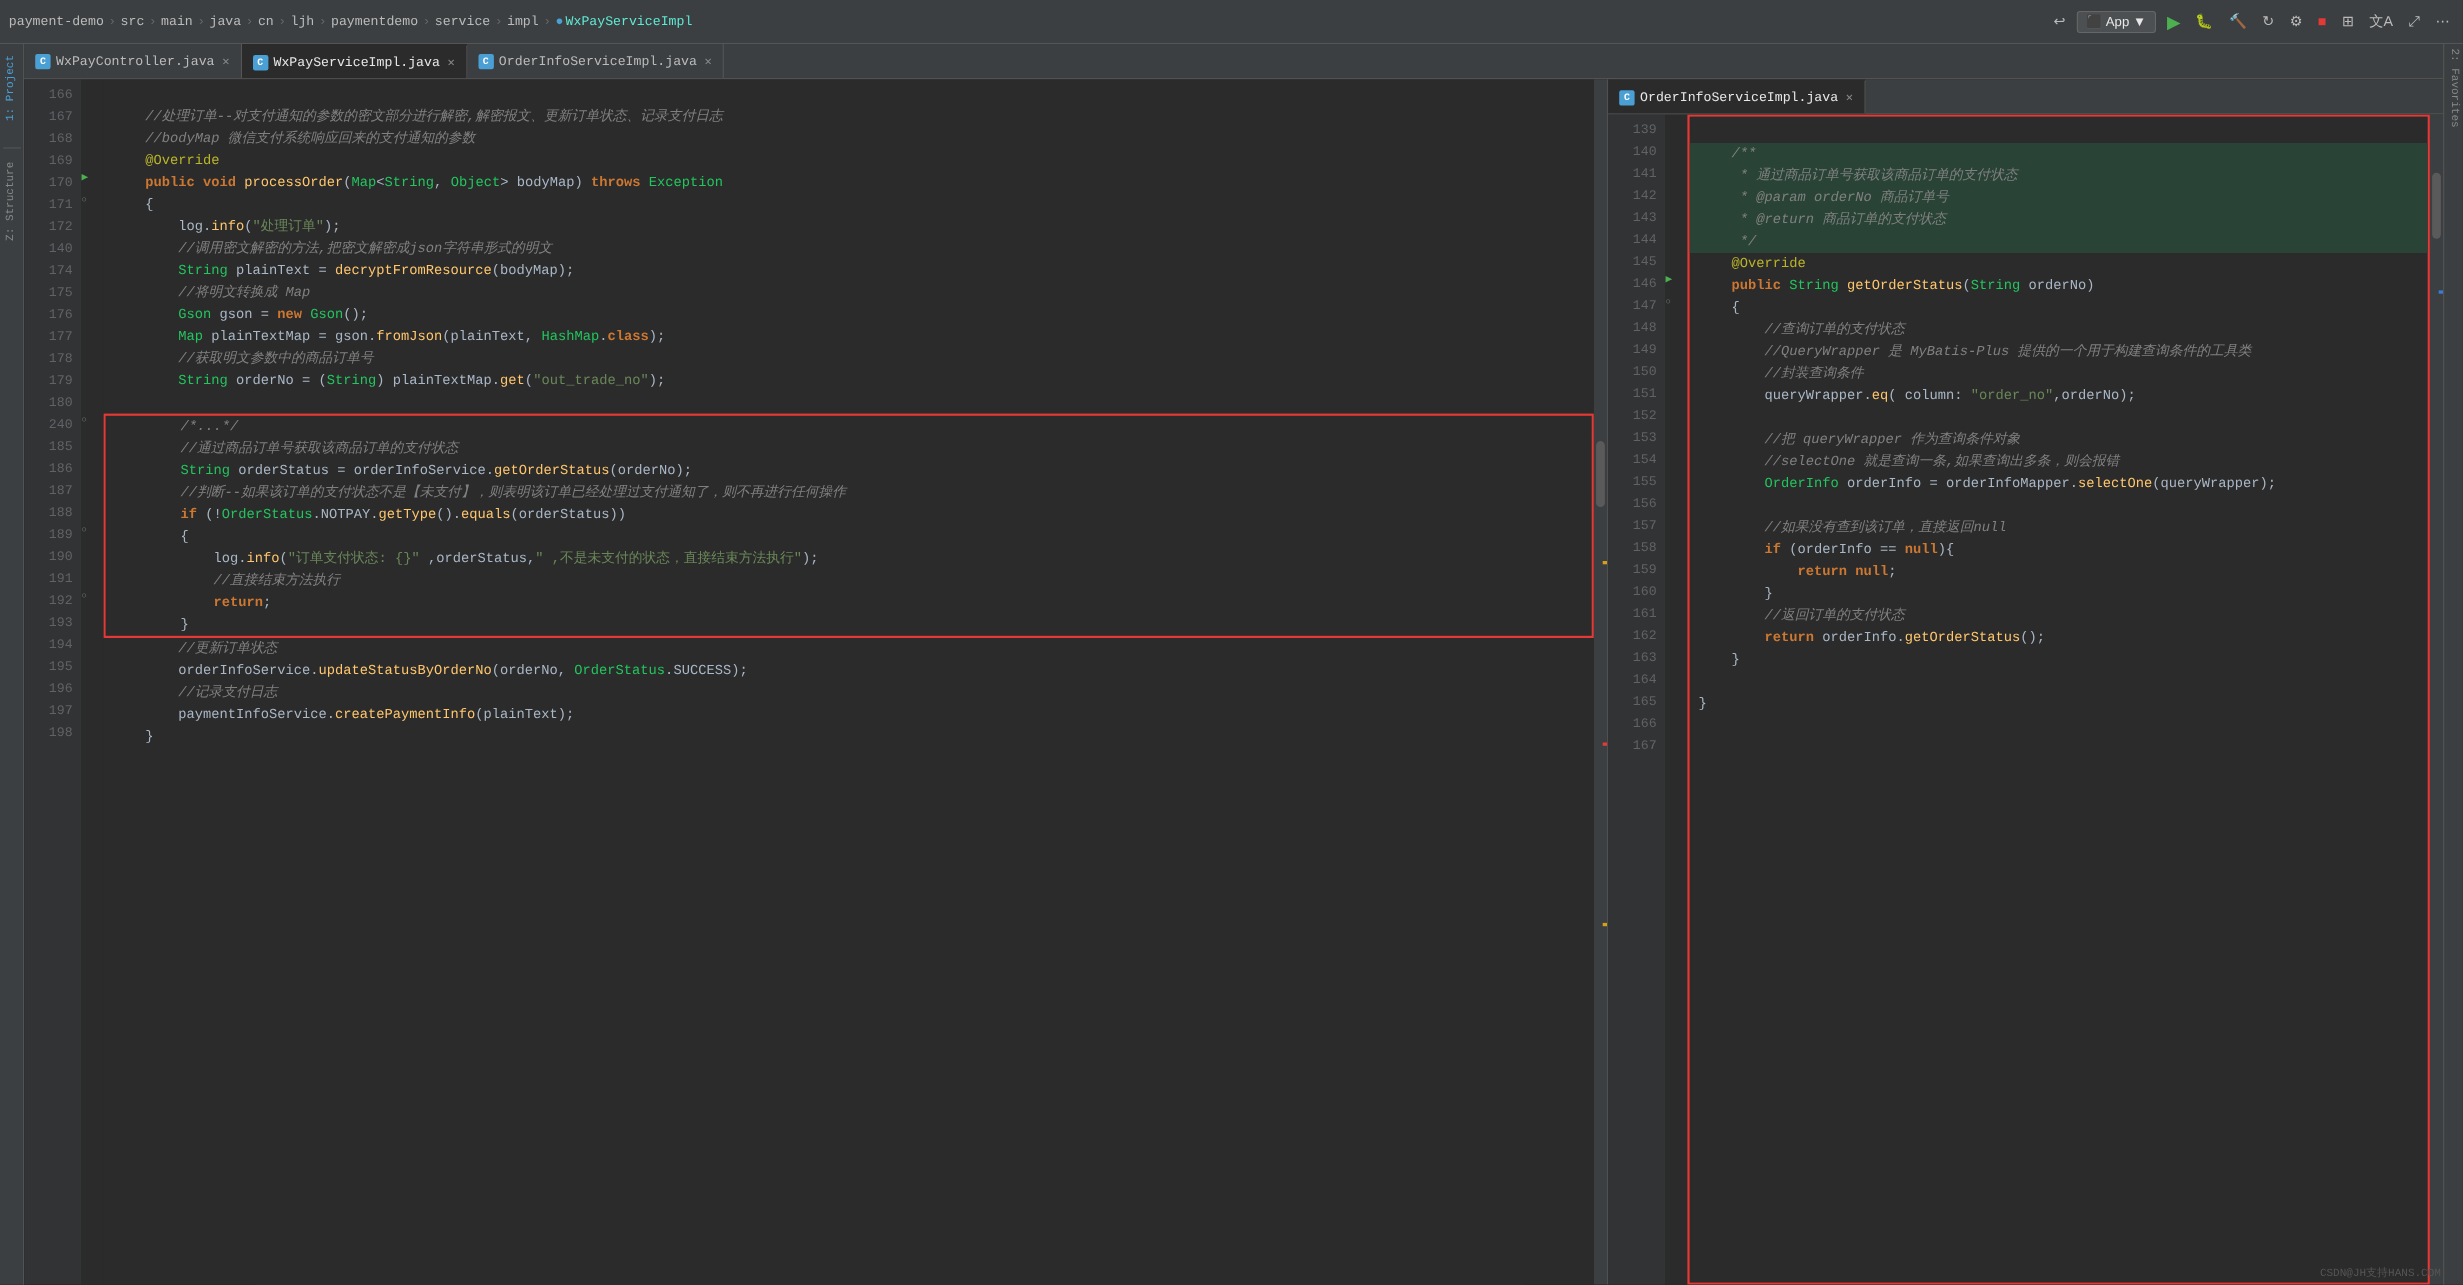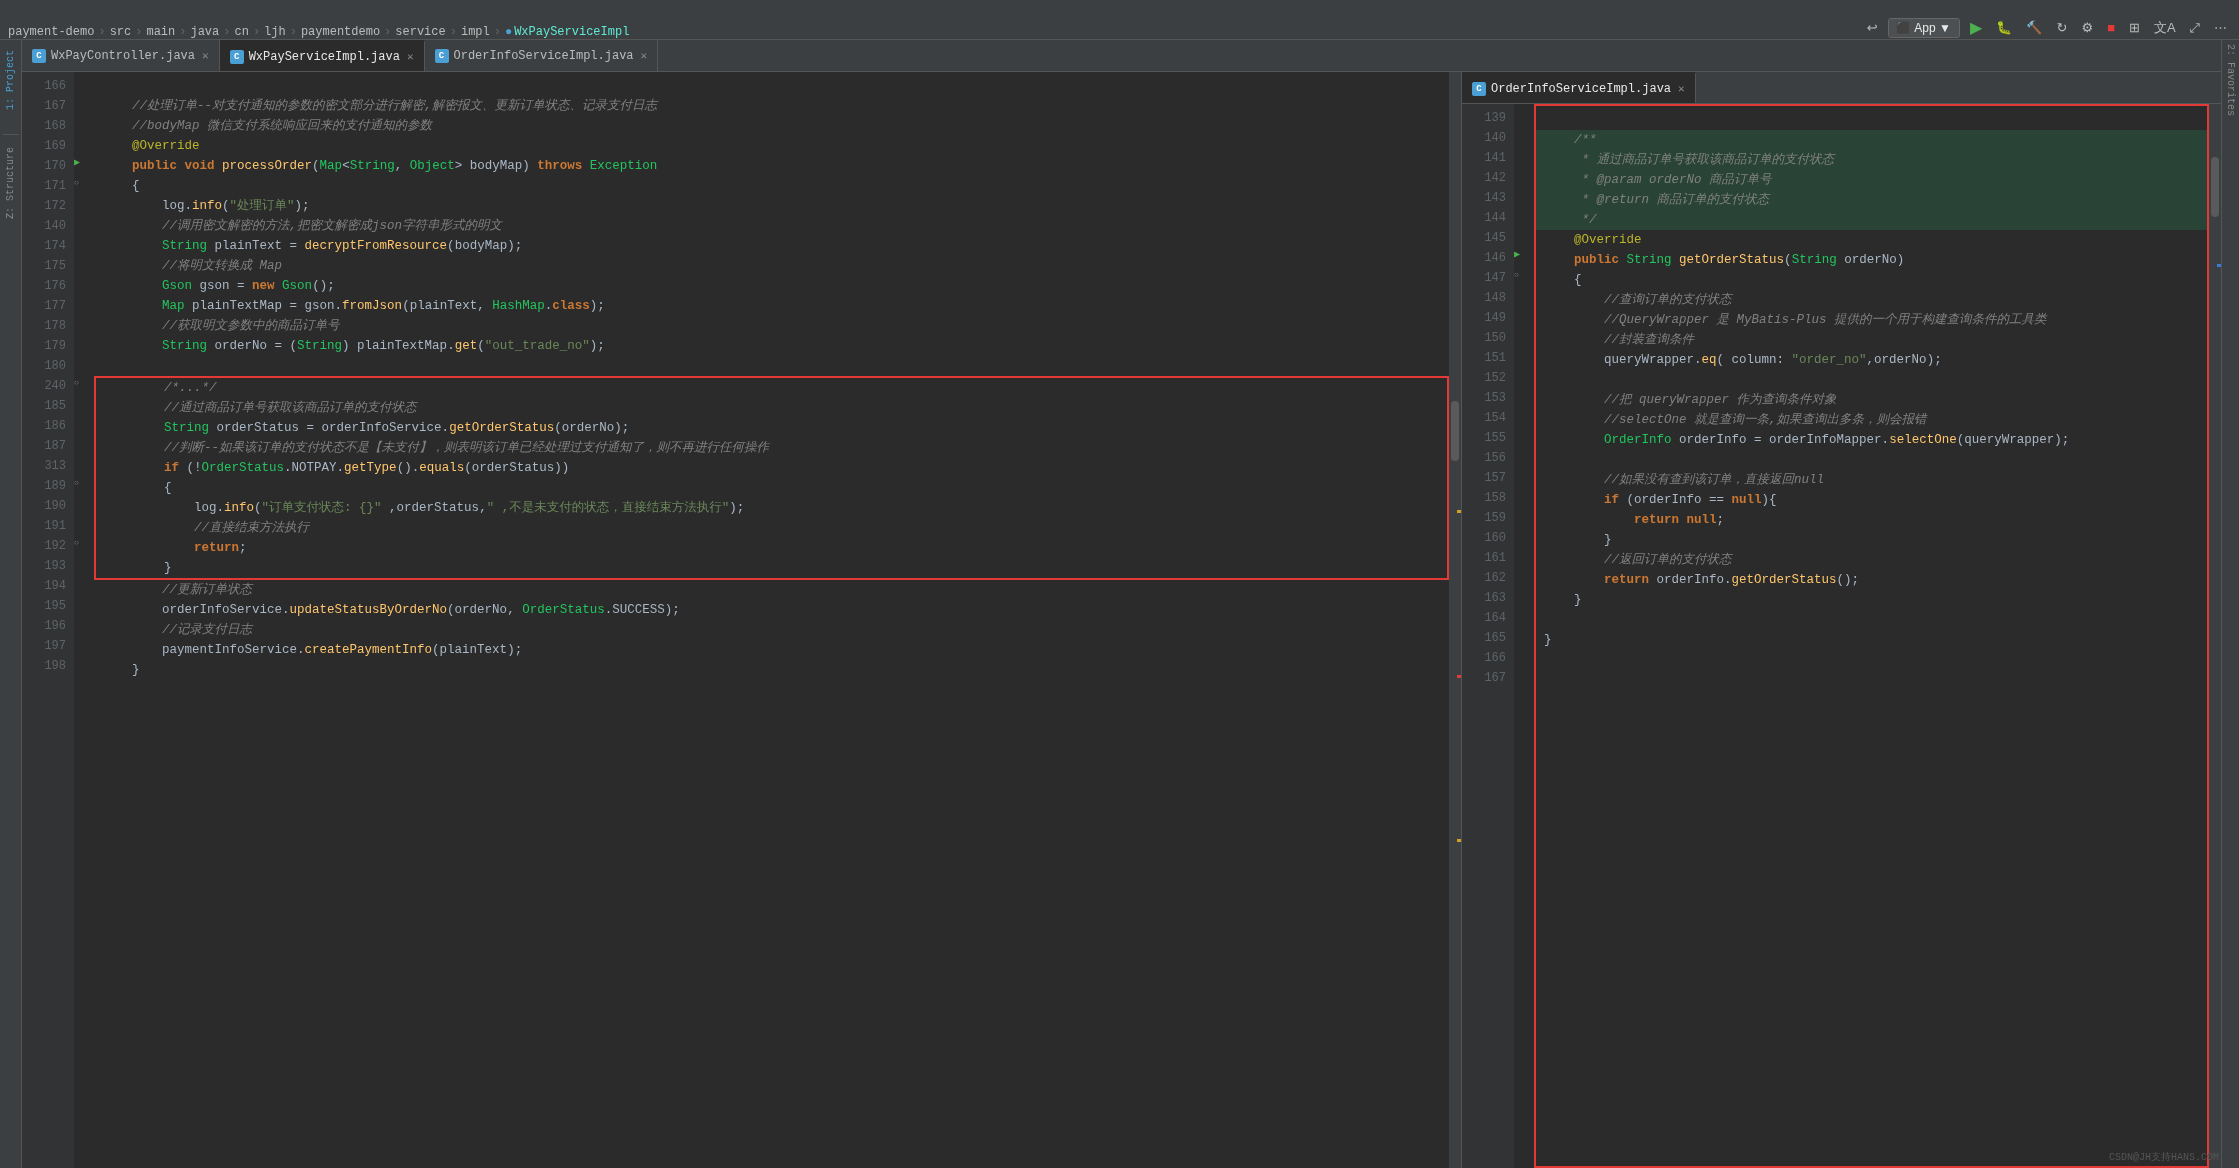--- a/index.html
+++ b/index.html
@@ -10,21 +10,21 @@
       height: 1168px;
       overflow: hidden;
       font-size: 13px;
     }
 
     
     .title-bar {
       background: #3c3f41;
       height: 40px;
       display: flex;
-      align-items: flex-end;
+      align-items: center;
       padding: 0 8px;
       border-bottom: 1px solid #555;
     }
     .breadcrumb {
       display: flex;
       align-items: center;
       color: #bbb;
       font-size: 12px;
       gap: 2px;
     }
@@ -306,21 +306,21 @@
             <span class="ln">175</span>
             <span class="ln">176</span>
             <span class="ln">177</span>
             <span class="ln">178</span>
             <span class="ln">179</span>
             <span class="ln">180</span>
             <span class="ln">240</span>
             <span class="ln">185</span>
             <span class="ln">186</span>
             <span class="ln">187</span>
-            <span class="ln">313</span>
+            <span class="ln">188</span>
             <span class="ln">189</span>
             <span class="ln">190</span>
             <span class="ln">191</span>
             <span class="ln">192</span>
             <span class="ln">193</span>
             <span class="ln">194</span>
             <span class="ln">195</span>
             <span class="ln">196</span>
             <span class="ln">197</span>
             <span class="ln">198</span>

